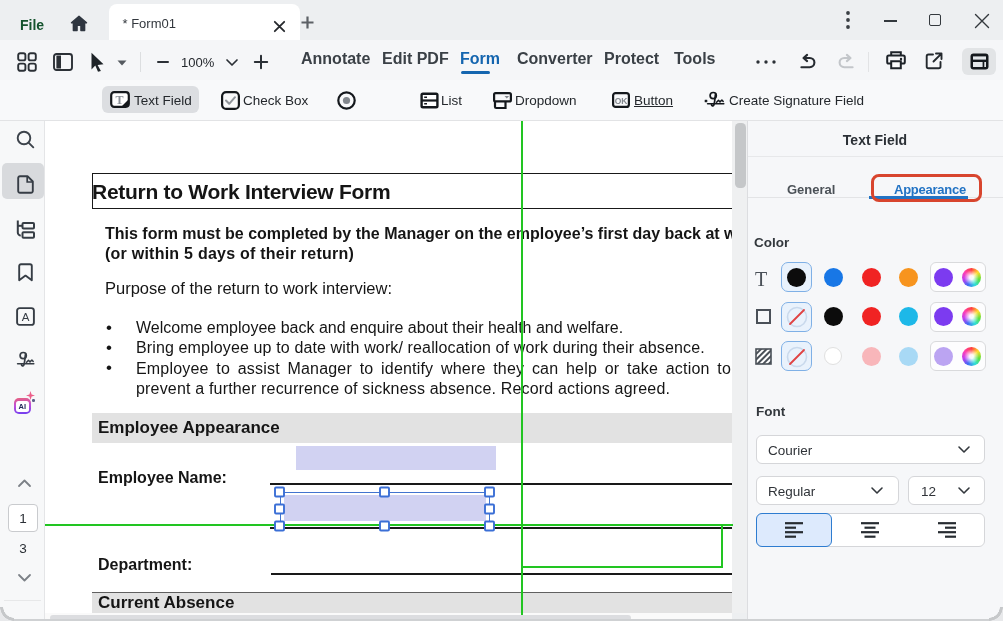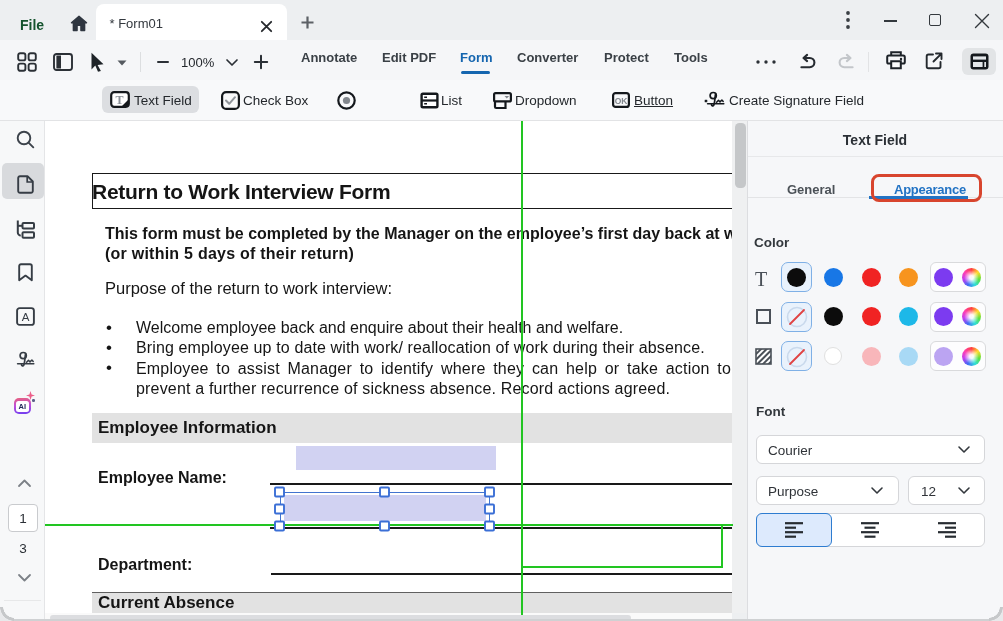--- a/index.html
+++ b/index.html
@@ -3,26 +3,26 @@
 <meta charset="utf-8">
 <style>
   * { margin:0; padding:0; box-sizing:border-box; }
   html,body { width:1003px; height:621px; overflow:hidden; }
   body { font-family:"Liberation Sans", sans-serif; position:relative; background:#edeff1; }
   .abs { position:absolute; }
   svg { position:absolute; overflow:visible; }
 
   
   #file { position:absolute; left:20px; top:16.5px; font-size:14px; font-weight:700; color:#14532d; }
-  #tab { position:absolute; left:96px; top:4px; width:191px; height:36px; background:#fff; border-radius:8px 8px 0 0; }
+  #tab { position:absolute; left:109px; top:4px; width:191px; height:36px; background:#fff; border-radius:8px 8px 0 0; }
   #tabtext { position:absolute; left:11px; top:12.2px; font-size:13px; color:#33383e; }
 
   
   #row2 { position:absolute; left:0; top:40px; width:1003px; height:40px; background:#f5f6f8; }
-  .menu { position:absolute; top:50.4px; font-size:13px; font-weight:600; color:#3a4046; }
+  .menu { position:absolute; top:50.4px; font-size:16px; font-weight:600; color:#3a4046; }
   #zoomtxt { position:absolute; left:181px; top:55px; font-size:13px; color:#24282d; }
 
   
   #row3 { position:absolute; left:0; top:80px; width:1003px; height:41px; background:#f8f9fa; border-bottom:1px solid #e2e3e5; }
   .t3label { position:absolute; top:93px; font-size:13.5px; color:#24282c; }
 
   
   #sidebar { position:absolute; left:0; top:121px; width:45px; height:500px; background:#f7f8f9; border-right:1px solid #e4e5e7; }
 
   
@@ -261,21 +261,21 @@
   <div class="d" style="left:60px; top:158.4px; font-size:16.5px;">Purpose of the return to work interview:</div>
 
   <div class="d" style="left:61px; top:197px; font-size:17px;">•</div>
   <div class="d" style="left:91px; top:198px;">Welcome employee back and enquire about their health and welfare.</div>
   <div class="d" style="left:61px; top:217.3px; font-size:17px;">•</div>
   <div class="d" style="left:91px; top:218.3px; letter-spacing:0.13px;">Bring employee up to date with work/ reallocation of work during their absence.</div>
   <div class="d" style="left:61px; top:237.1px; font-size:17px;">•</div>
   <div class="d" style="left:91px; top:238.1px; width:595px; white-space:normal; text-align:justify; line-height:19.6px; letter-spacing:0.18px;">Employee to assist Manager to identify where they can help or take action to prevent a further recurrence of sickness absence. Record actions agreed.</div>
 
   <div class="abs" style="left:47px; top:291.5px; width:700px; height:30px; background:#e2e2e2;"></div>
-  <div class="d b" style="left:53px; top:296.6px; font-size:17px;">Employee Information</div>
+  <div class="d b" style="left:53px; top:296.6px; font-size:17px;">Employee Appearance</div>
 
   <div class="abs" style="left:251px; top:325px; width:200px; height:24px; background:#d1d2f2;"></div>
   <div class="d b" style="left:53px; top:347.5px;">Employee Name:</div>
   <div class="abs" style="left:225px; top:362.3px; width:462px; height:1.7px; background:#191919;"></div>
 
   <div class="abs" style="left:239px; top:374px; width:202px; height:26px; background:#d1d2f2;"></div>
   <div class="abs" style="left:225px; top:406.3px; width:462px; height:2px; background:#191919;"></div>
   <div class="abs" style="left:234.5px; top:371px; width:210px; height:34px; border:1.9px solid #4274cf;"></div>
 
   <div class="d b" style="left:53px; top:434.8px;">Department:</div>
@@ -363,21 +363,21 @@
 <div class="dot rainbow" style="left:962px; top:346.5px;"></div>
 
 <div class="abs" style="left:756px; top:404px; font-size:13.5px; font-weight:700; color:#33383d;">Font</div>
 <div class="dd" style="left:756px; top:434.5px; width:229px; height:29.5px;">
     <span style="position:absolute; left:11px; top:7px;">Courier</span>
   </div>
 <svg width="12" height="7" style="left:958px; top:446px;" viewBox="0 0 12 7">
   <path d="M1 1 L6 6 L11 1" fill="none" stroke="#33383d" stroke-width="1.6" stroke-linecap="round" stroke-linejoin="round"></path>
 </svg>
 <div class="dd" style="left:756px; top:475.5px; width:142.5px; height:29.5px;">
-    <span style="position:absolute; left:11px; top:7px;">Purpose</span>
+    <span style="position:absolute; left:11px; top:7px;">Regular</span>
   </div>
 <svg width="12" height="7" style="left:871px; top:487px;" viewBox="0 0 12 7">
   <path d="M1 1 L6 6 L11 1" fill="none" stroke="#33383d" stroke-width="1.6" stroke-linecap="round" stroke-linejoin="round"></path>
 </svg>
 <div class="dd" style="left:908px; top:475.5px; width:77px; height:29.5px;">
     <span style="position:absolute; left:12px; top:7px;">12</span>
   </div>
 <svg width="12" height="7" style="left:958px; top:487px;" viewBox="0 0 12 7">
   <path d="M1 1 L6 6 L11 1" fill="none" stroke="#33383d" stroke-width="1.6" stroke-linecap="round" stroke-linejoin="round"></path>
 </svg>

